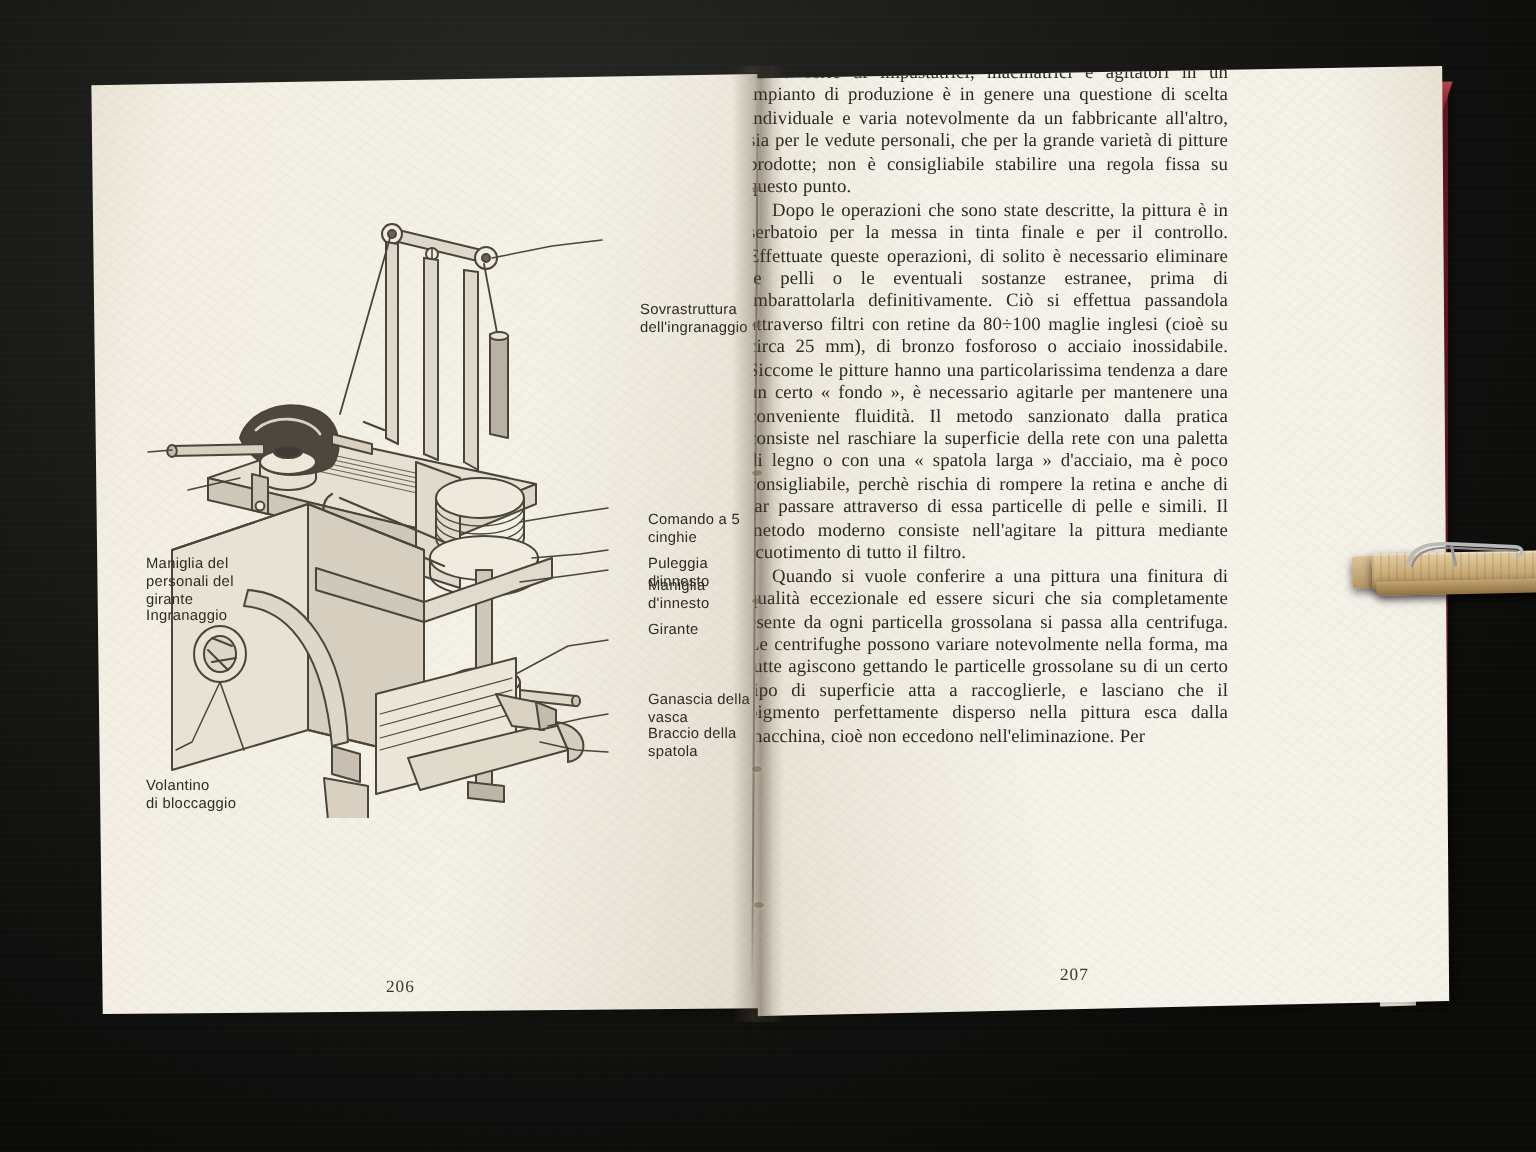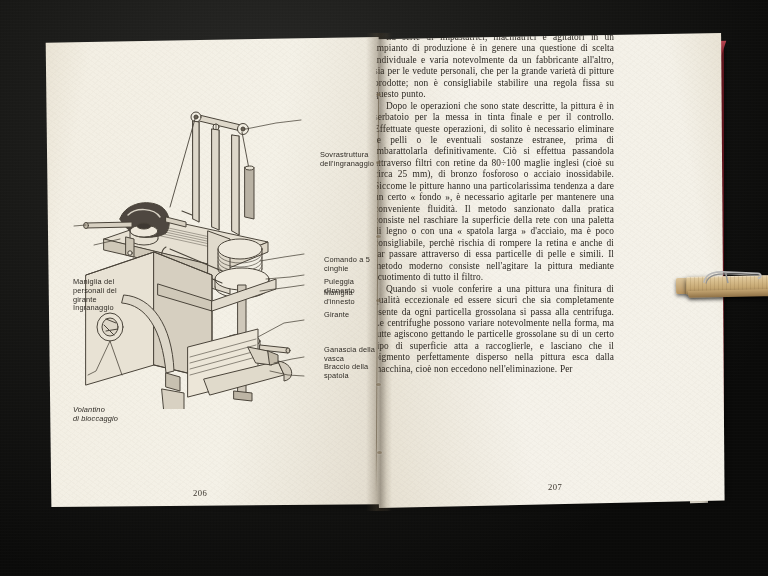--- a/index.html
+++ b/index.html
@@ -309,39 +309,39 @@
         <div>spatola</div>
       </div>
 
       <div class="lbl r" style="left:29px;top:241px;width:112px;">
         <div>Maniglia  del</div>
         <div>personali  del</div>
         <div>girante</div>
         <div>Ingranaggio</div>
       </div>
 
-      <div class="lbl r" style="left:29px;top:369px;width:104px;font-style:italic;">
+      <div class="lbl r" style="left:29px;top:352px;width:104px;">
         <div>Volantino</div>
         <div>di  bloccaggio</div>
       </div>
 
 
       <div class="folio folio-left" style="left:149px;top:451px;">206</div>
     </div>
 
     <div class="page leaf-right">
       <div class="paper-grain"></div>
 
       <div class="body-col" style="left:58px;top:32px;width:240px;">
         <p class="first">La serie di impastatrici, macinatrici e agitatori in un impianto di produzione è in genere una questione di scelta individuale e varia notevolmente da un fabbricante all'altro, sia per le vedute personali, che per la grande varietà di pitture prodotte; non è consigliabile stabilire una regola fissa su questo punto.</p>
         <p>Dopo le operazioni che sono state descritte, la pittura è in serbatoio per la messa in tinta finale e per il controllo. Effettuate queste operazioni, di solito è necessario eliminare le pelli o le eventuali sostanze estranee, prima di imbarattolarla definitivamente. Ciò si effettua passandola attraverso filtri con retine da 80÷100 maglie inglesi (cioè su circa 25 mm), di bronzo fosforoso o acciaio inossidabile. Siccome le pitture hanno una particolarissima tendenza a dare un certo « fondo », è necessario agitarle per mantenere una conveniente fluidità. Il metodo sanzionato dalla pratica consiste nel raschiare la superficie della rete con una paletta di legno o con una « spatola larga » d'acciaio, ma è poco consigliabile, perchè rischia di rompere la retina e anche di far passare attraverso di essa particelle di pelle e simili. Il metodo moderno consiste nell'agitare la pittura mediante scuotimento di tutto il filtro.</p>
         <p>Quando si vuole conferire a una pittura una finitura di qualità eccezionale ed essere sicuri che sia completamente esente da ogni particella grossolana si passa alla centrifuga. Le centrifughe possono variare notevolmente nella forma, ma tutte agiscono gettando le particelle grossolane su di un certo tipo di superficie atta a raccoglierle, e lasciano che il pigmento perfettamente disperso nella pittura esca dalla macchina, cioè non eccedono nell'eliminazione. Per</p>
       </div>
 
-      <div class="folio folio-right" style="left:174px;top:450px;">207</div>
+      <div class="folio folio-right" style="left:156px;top:450px;">207</div>
     </div>
 
     <div class="gutter"></div>
     <div class="gutter-line"></div>
     <div class="stitch" style="left:336px;top:66px;"></div>
     <div class="stitch" style="left:336px;top:134px;"></div>
     <div class="stitch" style="left:336px;top:208px;"></div>
     <div class="stitch" style="left:336px;top:272px;"></div>
     <div class="stitch" style="left:336px;top:356px;"></div>
     <div class="stitch" style="left:337px;top:424px;"></div>

